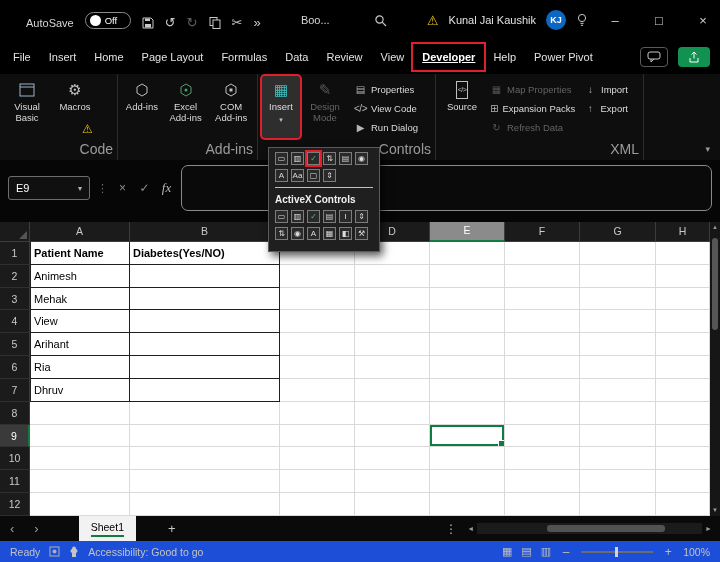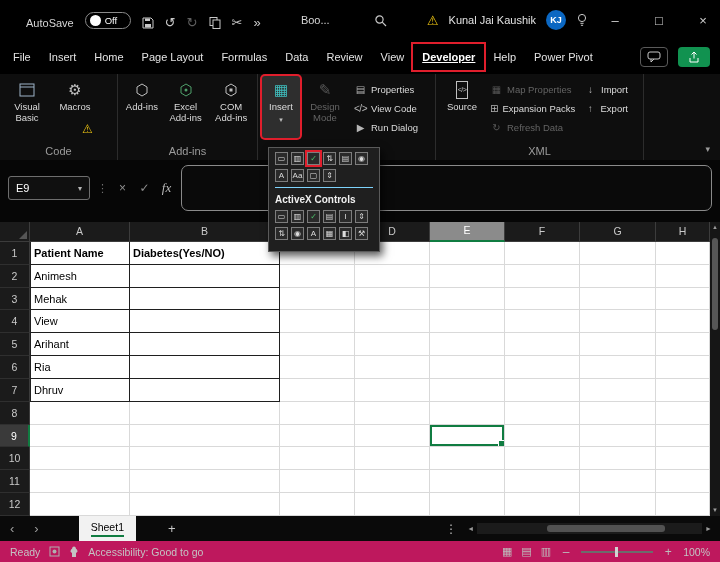--- a/index.html
+++ b/index.html
@@ -29,21 +29,21 @@
   .menu-tab.active { font-weight:bold; color:#fff;text-decoration:underline; }
   .menu-right { margin-left:auto; display:flex; align-items:center; gap:10px; padding-right:10px; }
   .comment-btn { width:28px; height:20px; border:1px solid #5a5a5a; border-radius:4px; display:flex; align-items:center; justify-content:center; }
   .share-btn { width:32px; height:20px; background:#119250; border-radius:4px; display:flex; align-items:center; justify-content:center; }
   .red-annotation { box-shadow:0 0 0 2px var(--annotation-red); }
 
   
   .ribbon { position:absolute; top:74px; left:0; right:0; height:86px; background:#0e0e0e; display:flex; }
   .rb-group { position:relative; display:flex; flex-direction:column; border-right:1px solid #2c2c2c; padding:2px 4px 0; }
   .rb-btns { flex:1; display:flex; align-items:flex-start; gap:2px; }
-  .rb-grouplabel { font-size:11px; color:#9c9c9c; text-align:center; padding:1px 0 3px; }
+  .rb-grouplabel { font-size:14px; color:#9c9c9c; text-align:right; padding:1px 0 3px; }
   .rb-big { width:46px; height:62px; display:flex; flex-direction:column; align-items:center; padding-top:5px; gap:3px; font-size:9.5px; line-height:1.15; text-align:center; color:#dcdcdc; border-radius:3px; }
   .rb-big .rb-icon { height:18px; font-size:15px; color:#c0c0c0; display:flex; align-items:center; }
   .rb-big.pressed { background:#2e2e2e; }
   .rb-caret { font-size:7px; color:#bdbdbd; }
   .rb-col { display:flex; flex-direction:column; gap:1px; padding-top:4px; }
   .rb-small { display:flex; align-items:center; gap:4px; height:18px; padding:0 4px; font-size:9.5px; color:#dcdcdc; white-space:nowrap; border-radius:2px; }
   .rb-small .ic { width:13px; font-size:10px; color:#b5b5b5; text-align:center; }
   .disabled { color:#646464 !important; }
   .disabled .ic, .disabled .rb-icon { color:#565656 !important; }
   .teal { color:#3fbdbd !important; }
@@ -98,21 +98,21 @@
   .sheet-tab .nm { font-size:10.5px; color:#000; border-bottom:2px solid var(--accent-green); line-height:1.5; }
   .add-sheet { margin-left:32px; font-size:13px; color:#c9c9c9; }
   .sb-spacer { flex:1; }
   .sb-dots { color:#bdbdbd; font-size:12px; margin-right:10px; }
   .hscroll { display:flex; align-items:center; gap:3px; padding-right:8px; }
   .hs-arrow { font-size:7px; color:#9a9a9a; }
   .hs-track { width:225px; height:11px; background:#1b1b1b; position:relative; }
   .hs-thumb { position:absolute; left:70px; top:2px; width:118px; height:7px; background:#525252; border-radius:3px; }
 
   
-  .statusbar { position:absolute; top:541px; left:0; right:0; height:21px; background:#be185d; display:flex; align-items:center; font-size:10.5px; color:#c4c4c4; padding:0 10px; gap:9px; }
+  .statusbar { position:absolute; top:541px; left:0; right:0; height:21px; background:#1d4ed8; display:flex; align-items:center; font-size:10.5px; color:#c4c4c4; padding:0 10px; gap:9px; }
   .st-spacer { flex:1; }
   .view-ic { font-size:11px; color:#bdbdbd; }
   .zoom-sign { font-size:12px; color:#bdbdbd; width:12px; text-align:center; }
   .zoom-track { width:72px; height:2px; background:#6c6c6c; position:relative; }
   .zoom-thumb { position:absolute; left:34px; top:-4px; width:3px; height:10px; background:#d2d2d2; }
   svg { display:block; }
 </style>
 </head>
 <body>
 

